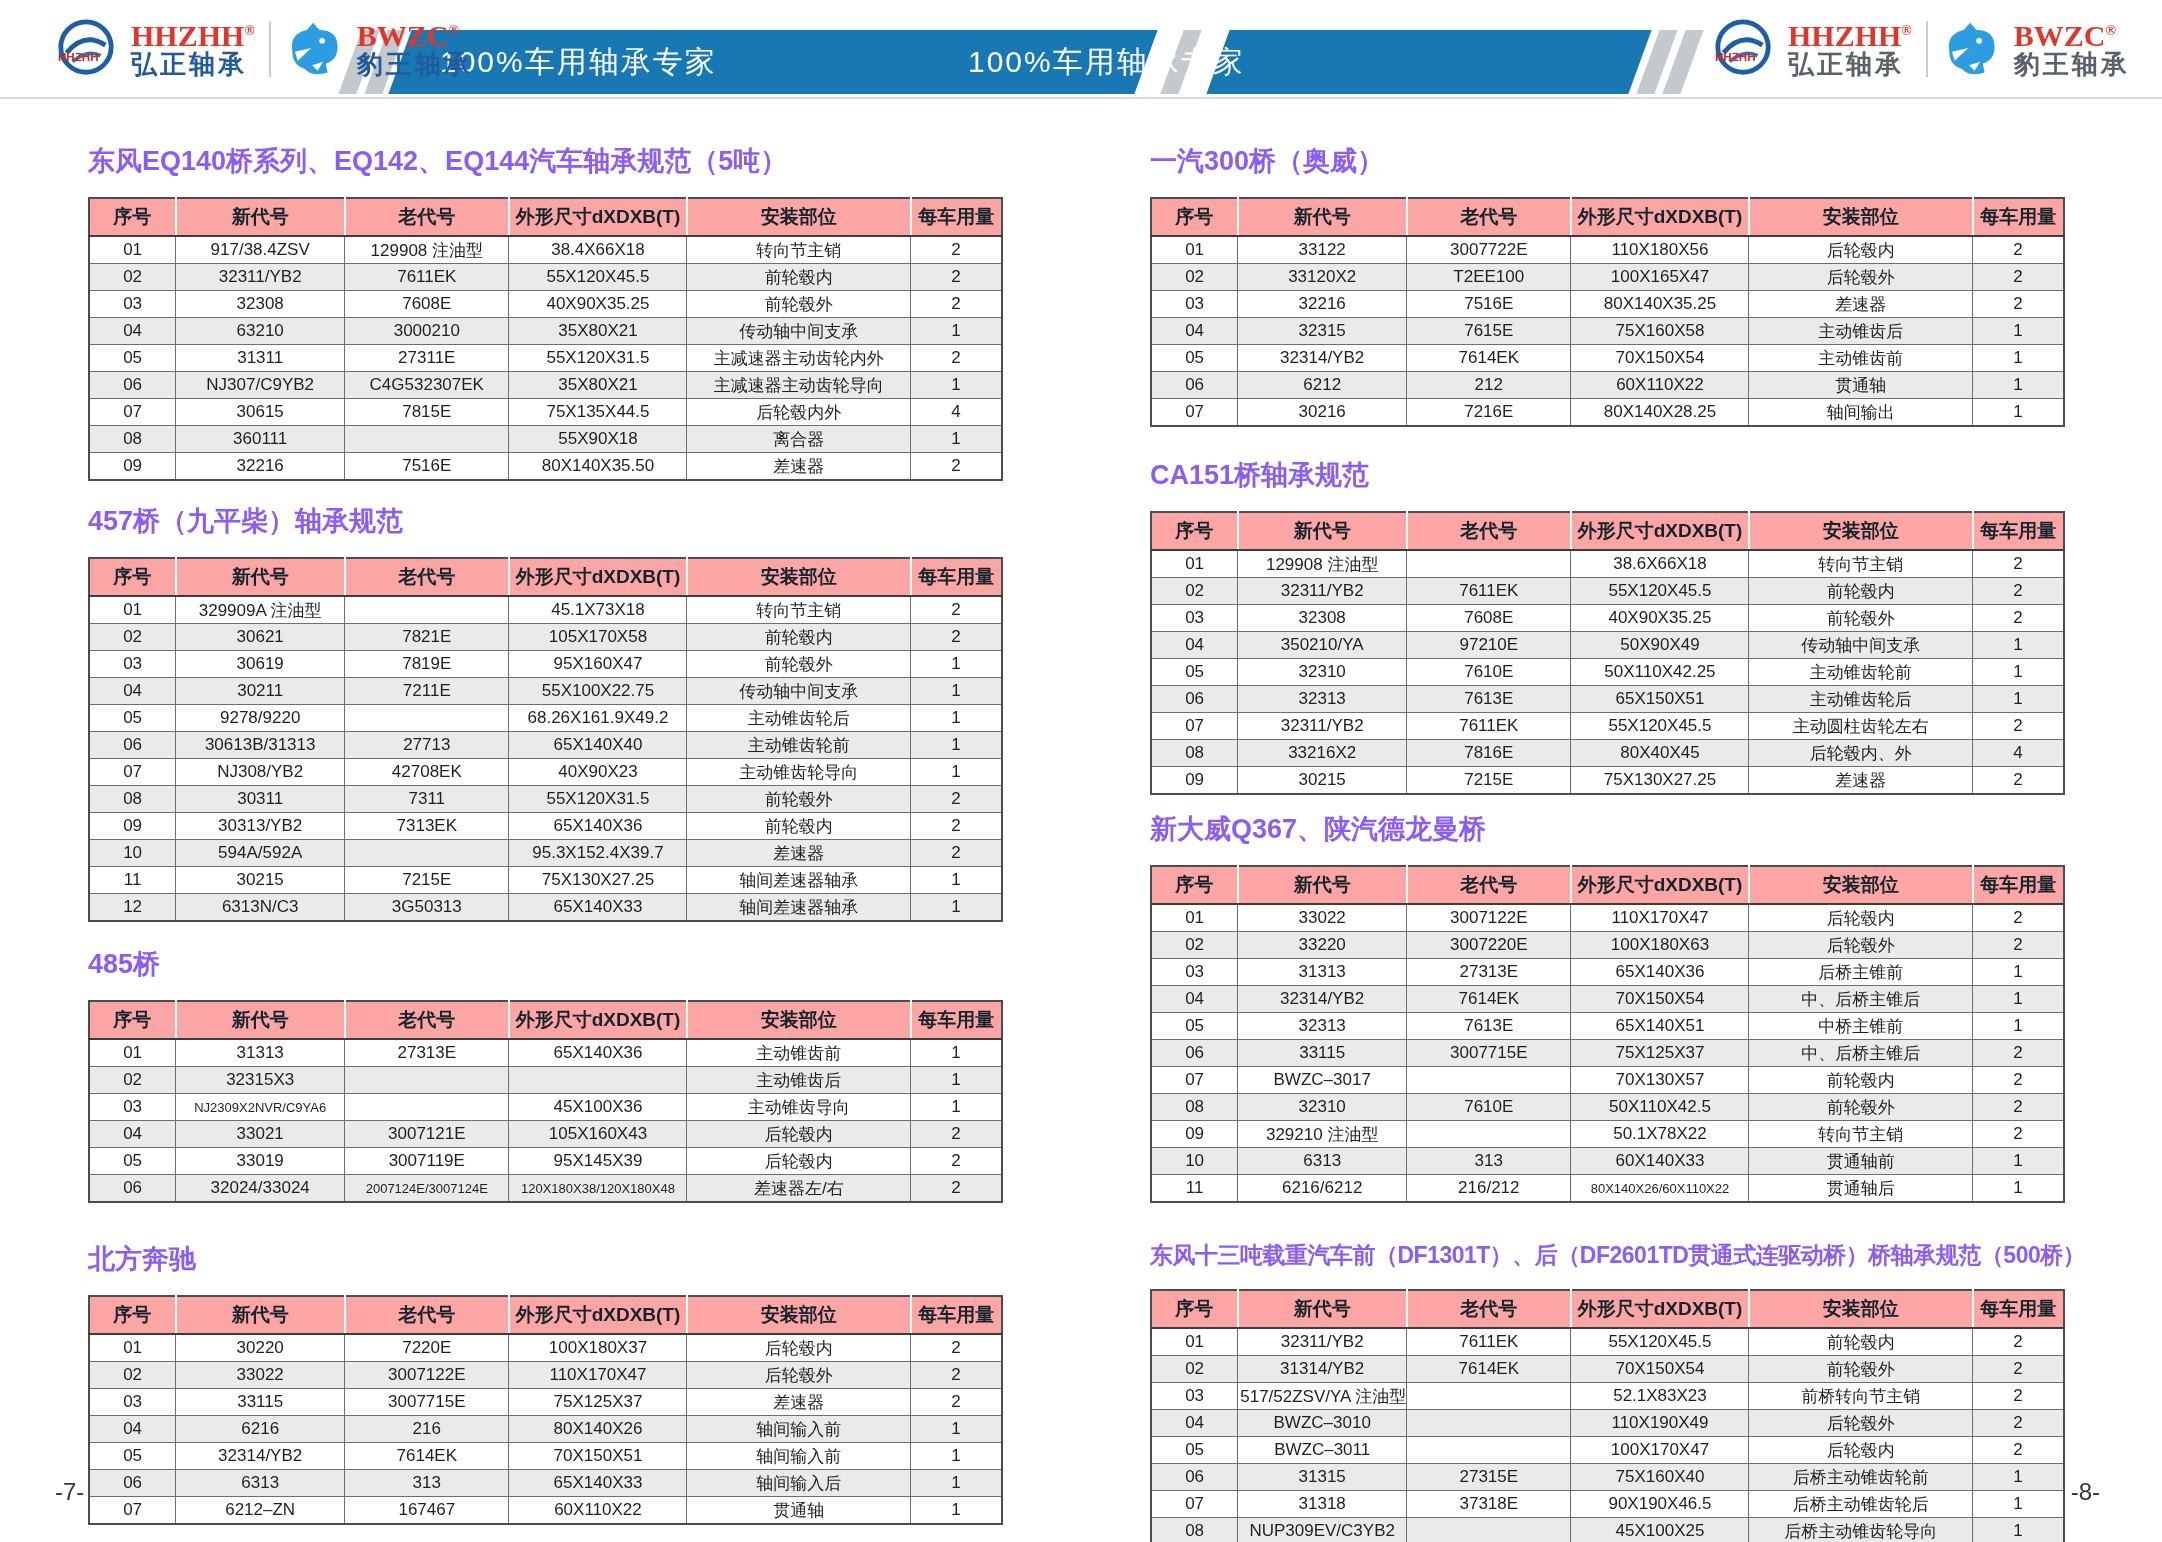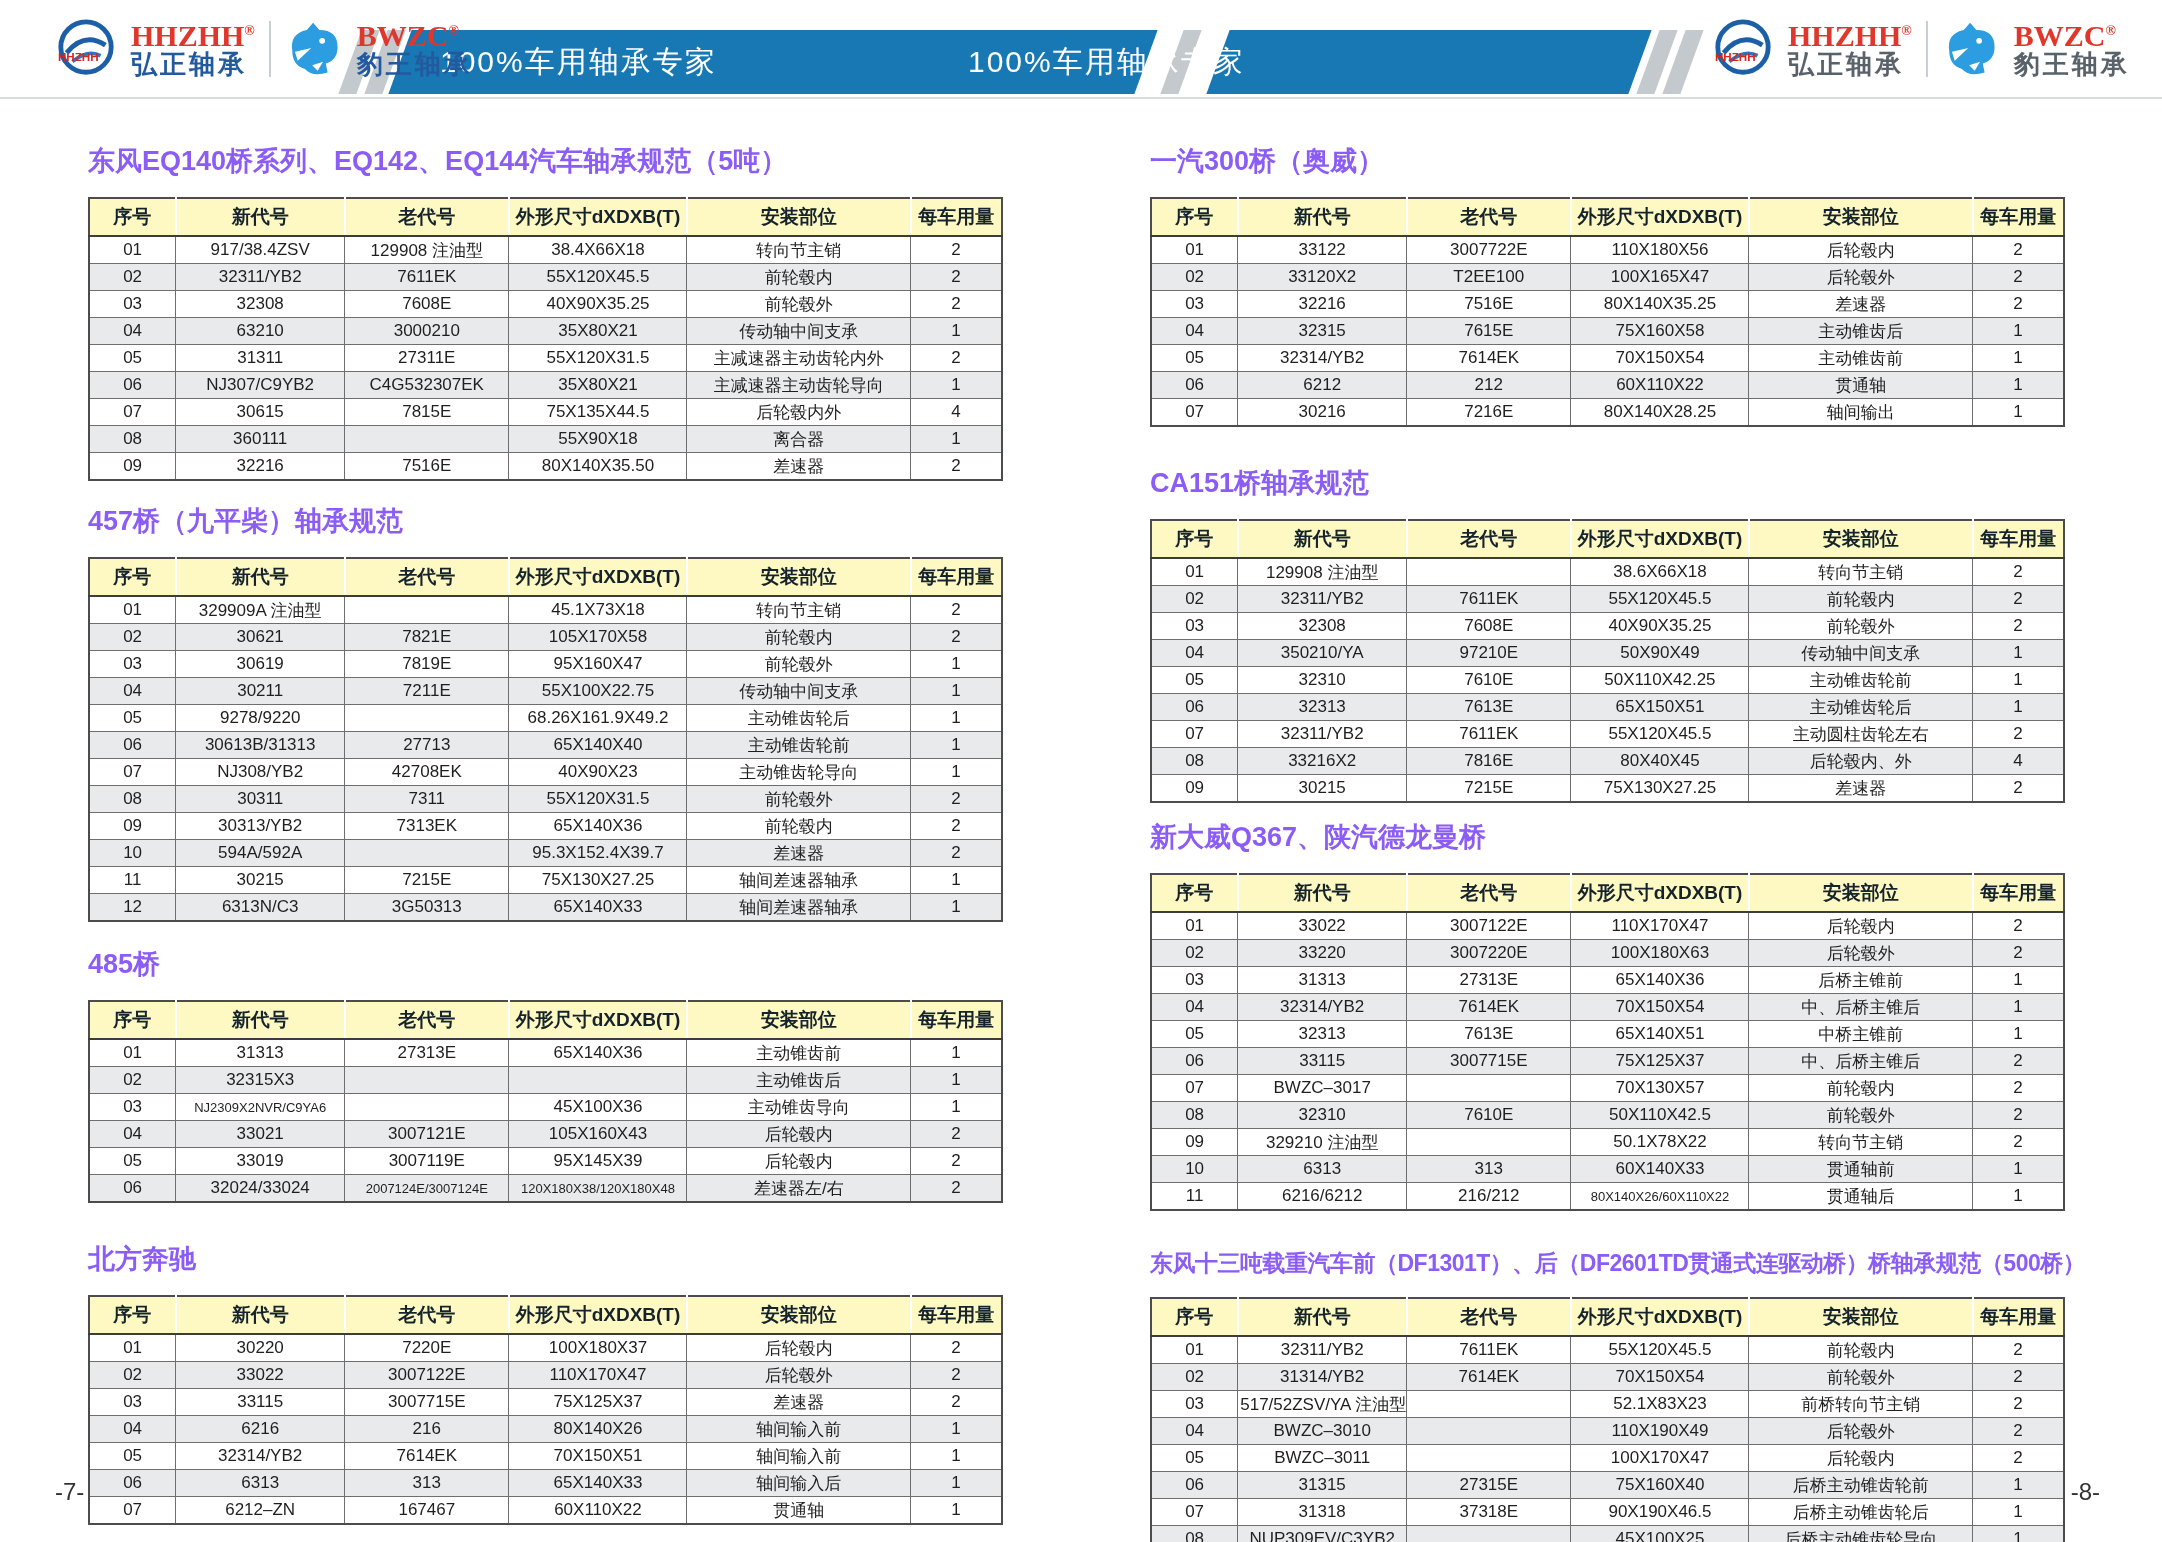--- a/index.html
+++ b/index.html
@@ -29,21 +29,21 @@
   
   .content{position:absolute;top:97px;left:0;width:2162px;display:flex;}
   .col{width:1081px;box-sizing:border-box;}
   .col.left{padding:0 78px 0 88px;}
   .col.right{padding:0 97px 0 69px;}
   .sec-title{font-size:27px;font-weight:bold;color:#8b5cf6;margin:0 0 18px 0;white-space:nowrap;}
   .sec-title.small{font-size:23px;letter-spacing:-0.5px;margin-top:37px;}
   
   table.spec{width:100%;border-collapse:collapse;table-layout:fixed;border:2px solid #4c4c4c;}
   table.spec th{
-    background:#fef9c3;border:2px solid #fff;border-top:none;border-bottom:2px solid #3c3c3c;
+    background:#fca5a5;border:2px solid #fff;border-top:none;border-bottom:2px solid #3c3c3c;
     height:36px;font-size:19px;font-weight:600;color:#15232c;padding:0 2px;white-space:nowrap;overflow:hidden;
   }
   table.spec th:first-child{border-left:none;}
   table.spec th:last-child{border-right:none;}
   table.spec td{
     border:1px solid #6e6e6e;height:26px;text-align:center;font-size:17px;color:#1f1f1f;
     padding:0 2px;white-space:nowrap;overflow:hidden;background:#fff;
   }
   table.spec tbody tr:nth-child(even) td{background:#e9eaeb;}
   table.spec td.long{font-size:13px;}
@@ -567,21 +567,21 @@
               <td>07</td>
               <td>30216</td>
               <td>7216E</td>
               <td>80X140X28.25</td>
               <td>轴间输出</td>
               <td>1</td>
             </tr>
           </tbody>
         </table>
     </div>
-    <div class="section" style="margin-top:38px;">
+    <div class="section" style="margin-top:30px;">
       <h2 class="sec-title">CA151桥轴承规范</h2>
       <table class="spec">
           <colgroup>
             <col style="width: 9.5%;">
             <col style="width: 18.5%;">
             <col style="width: 18%;">
             <col style="width: 19.5%;">
             <col style="width: 24.5%;">
             <col style="width: 10%;">
           </colgroup>

